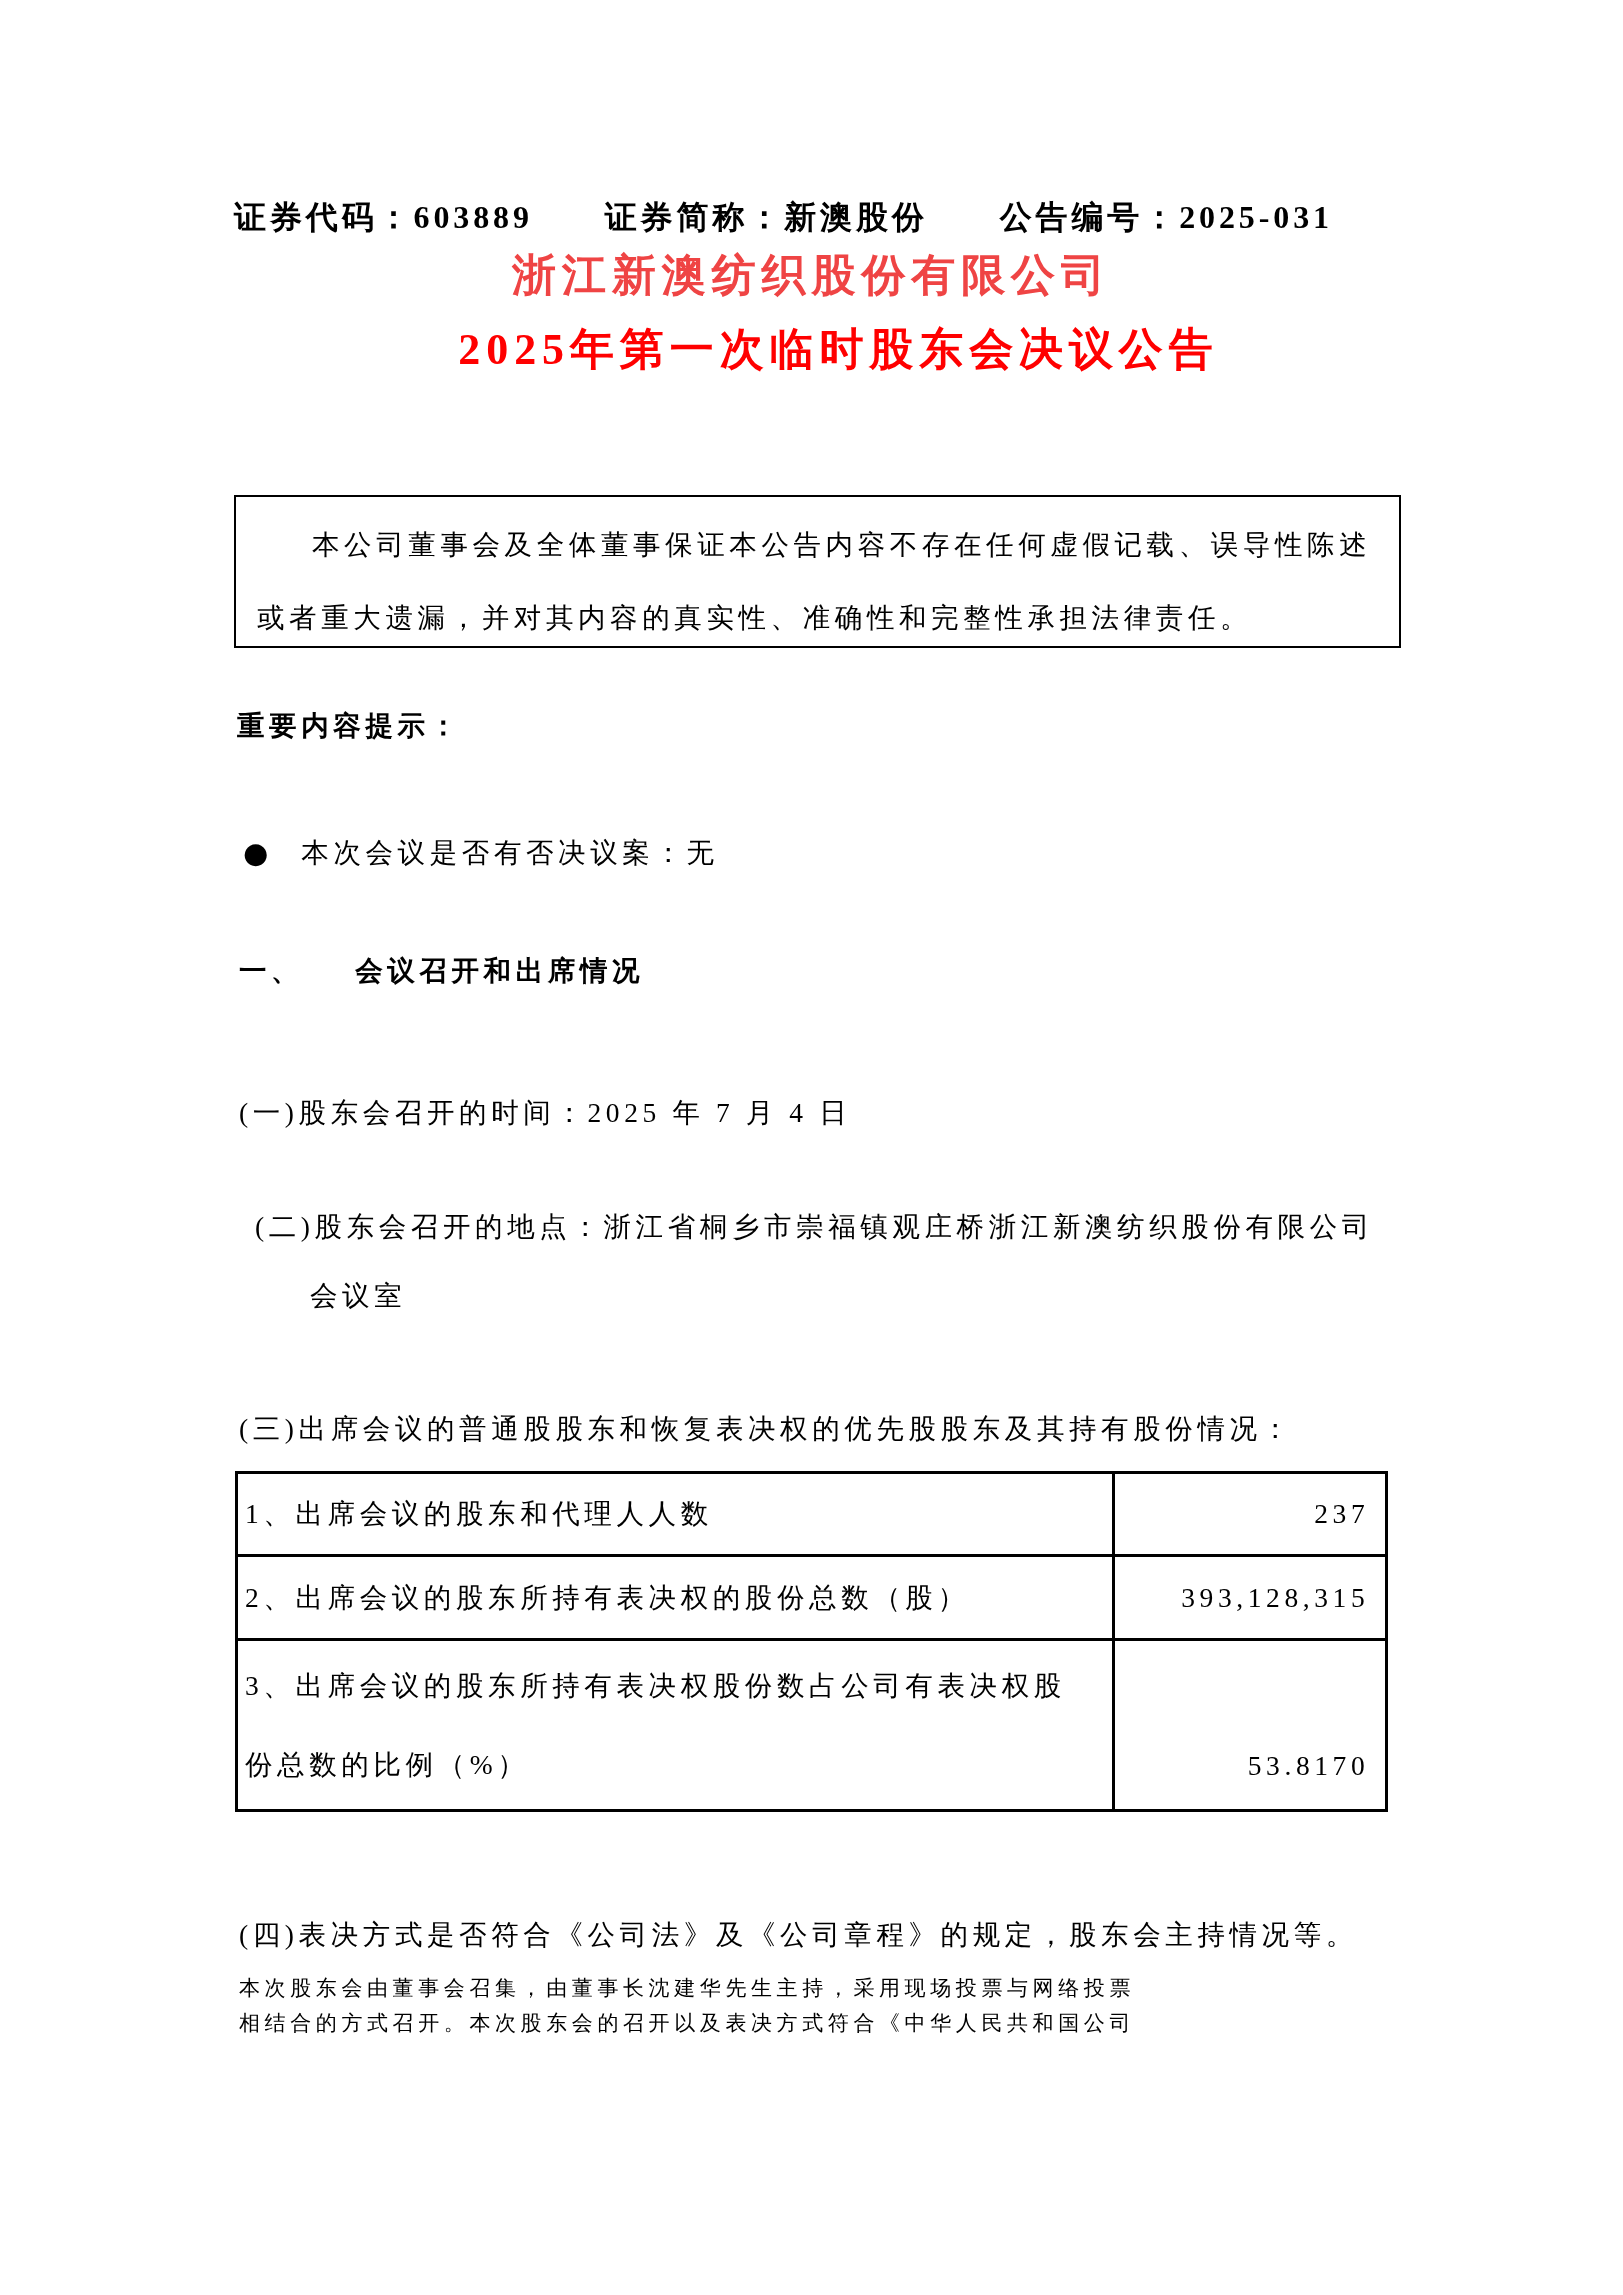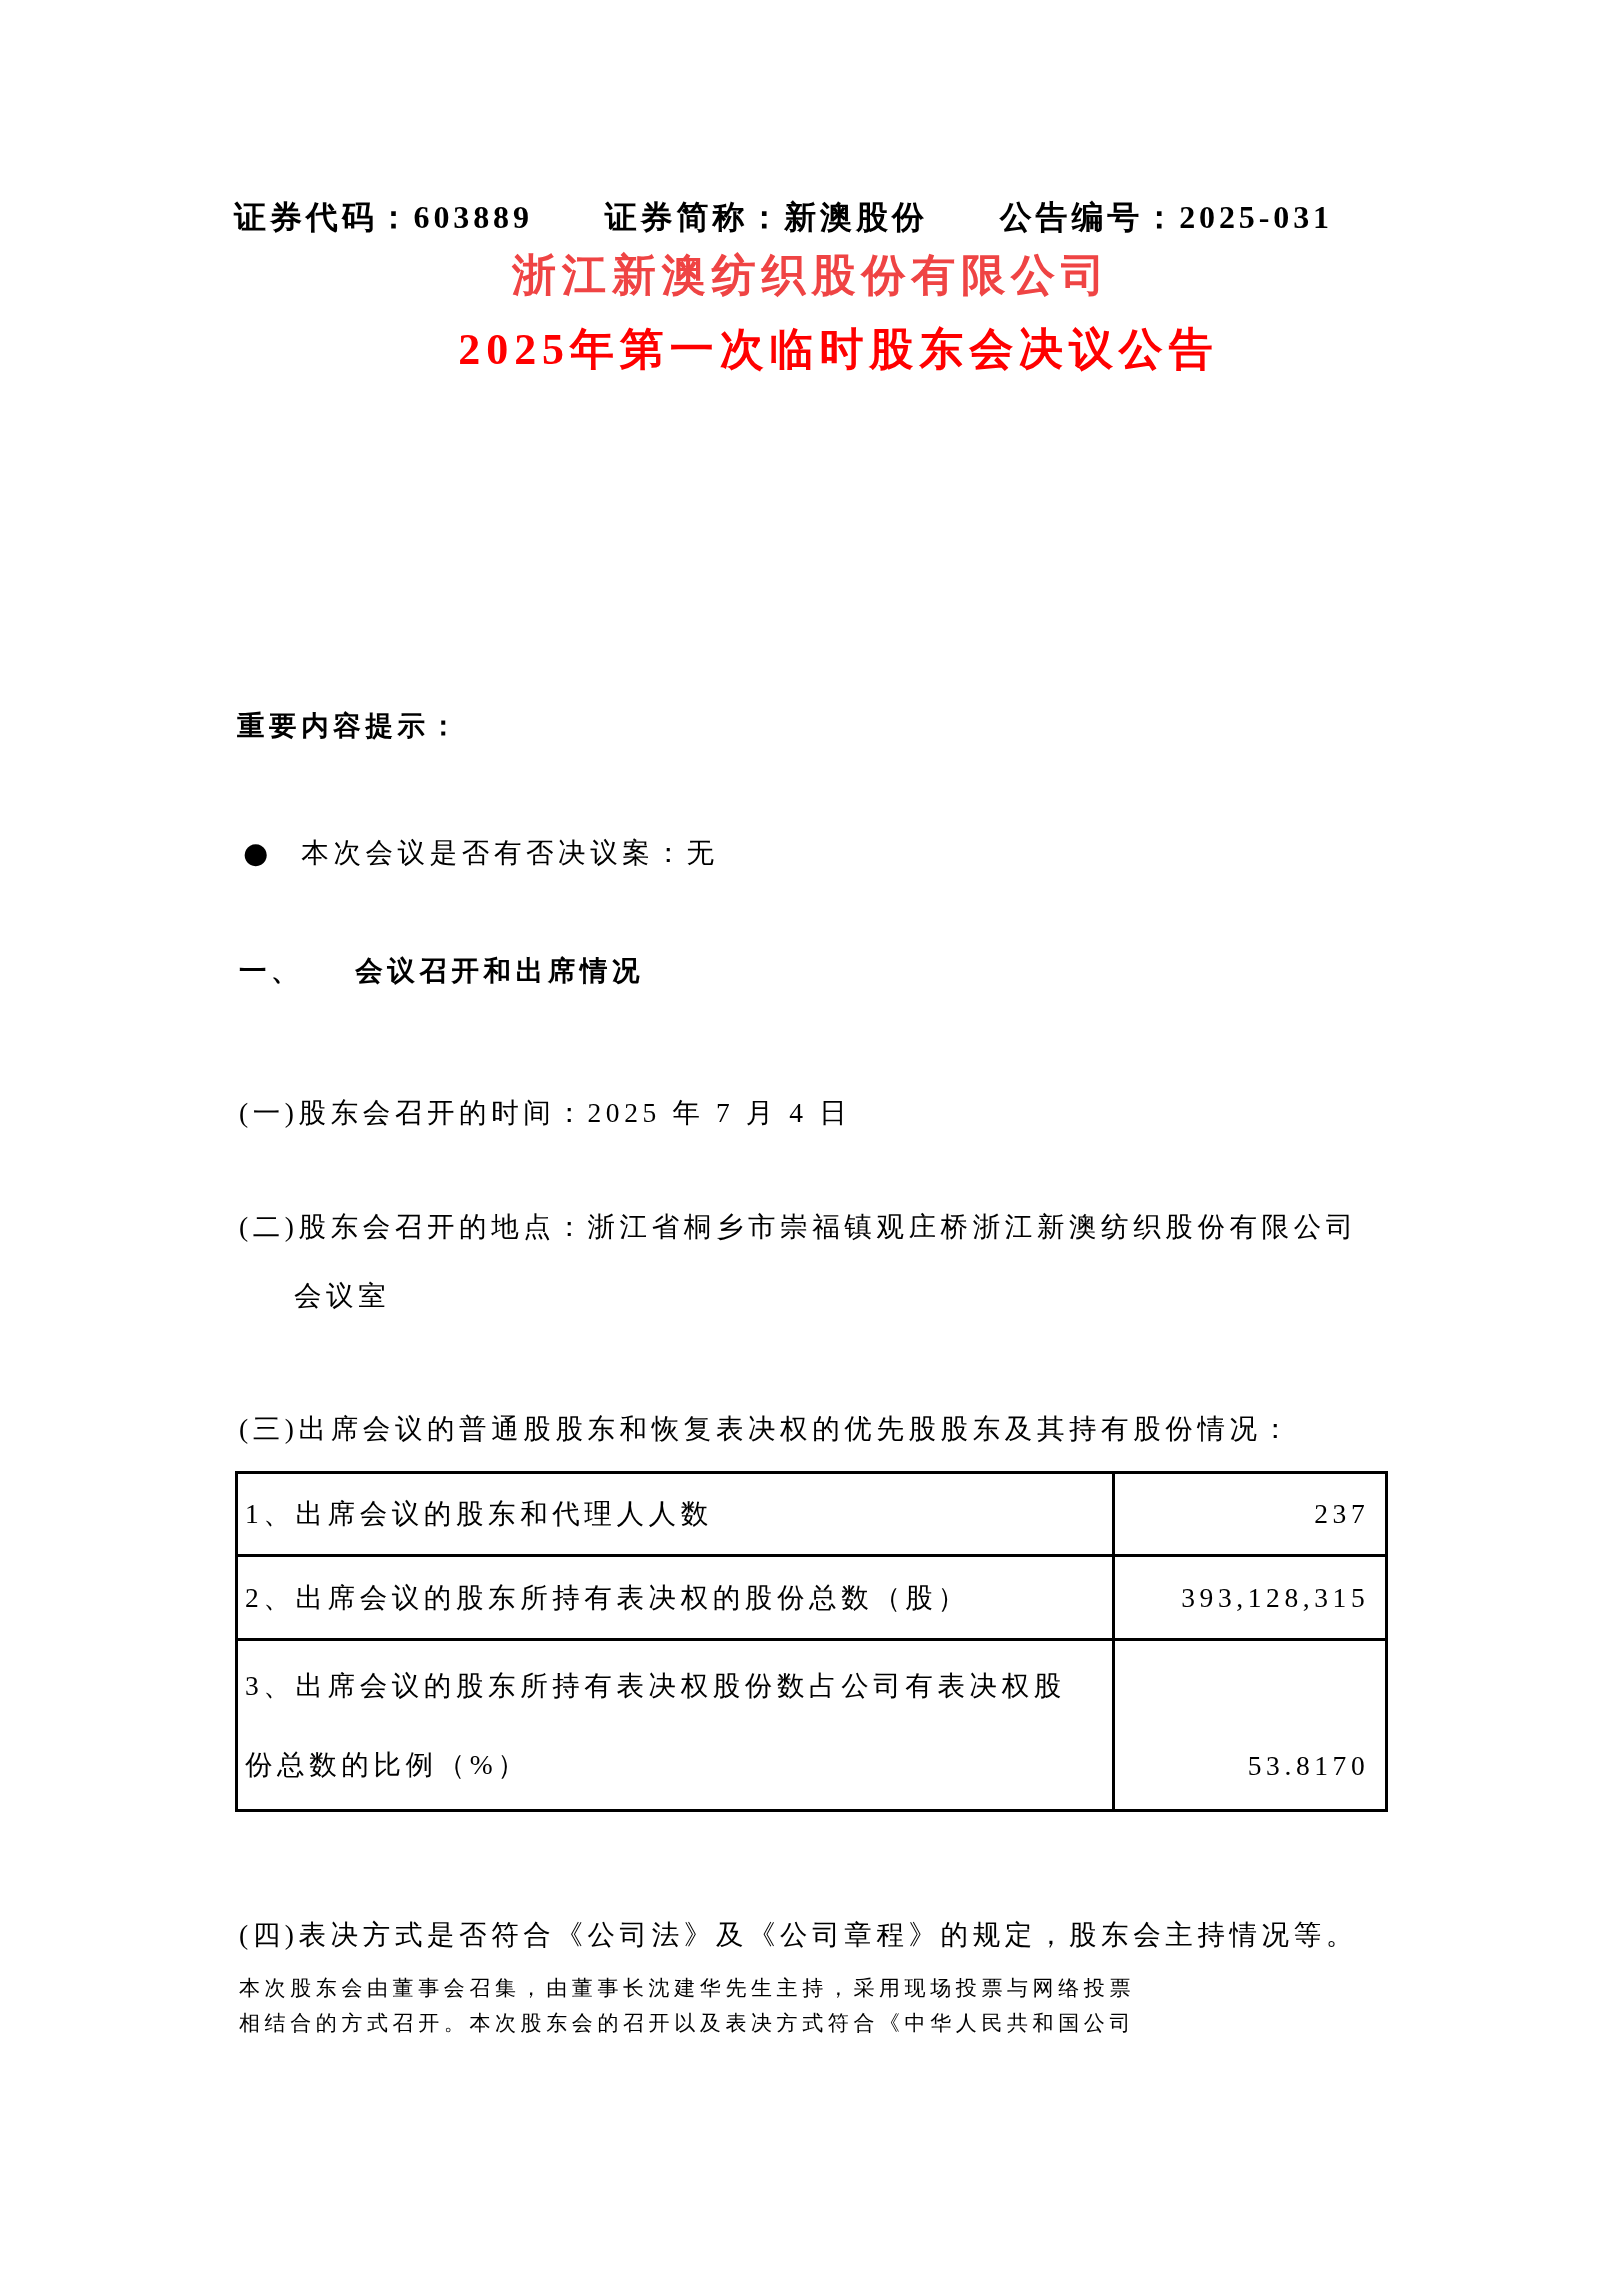--- a/index.html
+++ b/index.html
@@ -110,21 +110,21 @@
     letter-spacing: 4.6px;
     line-height: 69px;
   }
   .doc-item.hanging {
     box-sizing: border-box;
     padding-left: 55px;
     text-indent: -55px;
     white-space: pre-line;
   }
   .item-1 { top: 1078px; }
-  .item-2 { top: 1192px; }
+  .item-2 { top: 1192px; margin-left: 16px; }
   .item-3 { top: 1394px; }
   .item-4 { top: 1900px; }
 
   
   .attendance-table {
     position: absolute;
     top: 1471px;
     left: 235px;
     width: 1150px;
     border-collapse: collapse;
@@ -181,20 +181,22 @@
 
   <div class="header-row">
     <span><span>证券代码：</span><span>603889</span></span>
     <span><span>证券简称：</span><span>新澳股份</span></span>
     <span><span>公告编号：</span><span>2025-031</span></span>
   </div>
 
   <div class="doc-title line1" style="color: #ef4444;">浙江新澳纺织股份有限公司</div>
   <div class="doc-title line2" style="color: rgb(255, 0, 0);">2025年第一次临时股东会决议公告</div>
 
+  <div class="disclaimer-box">本公司董事会及全体董事保证本公告内容不存在任何虚假记载、误导性陈述
+或者重大遗漏，并对其内容的真实性、准确性和完整性承担法律责任。</div>
 
   <div class="notice-heading">重要内容提示：</div>
   <div class="bullet-row">
     <span class="bullet-marker">●</span>
     <span>本次会议是否有否决议案：无</span>
   </div>
 
   <div class="section-heading">
     <span class="sec-num">一、</span><span>会议召开和出席情况</span>
   </div>

